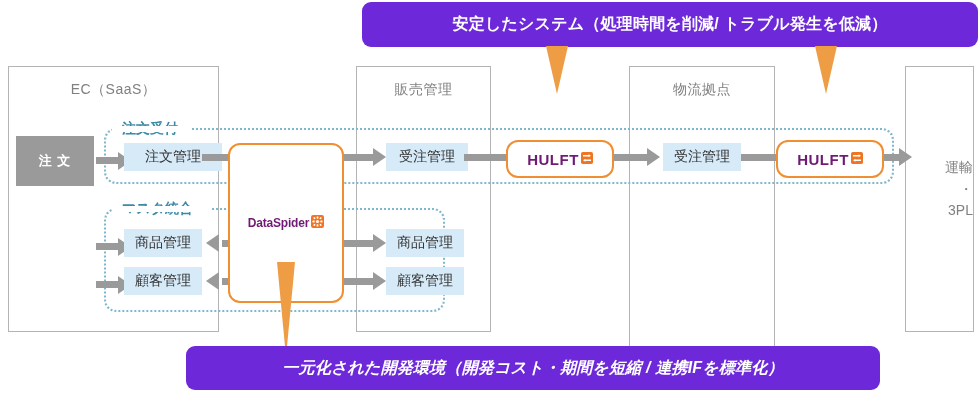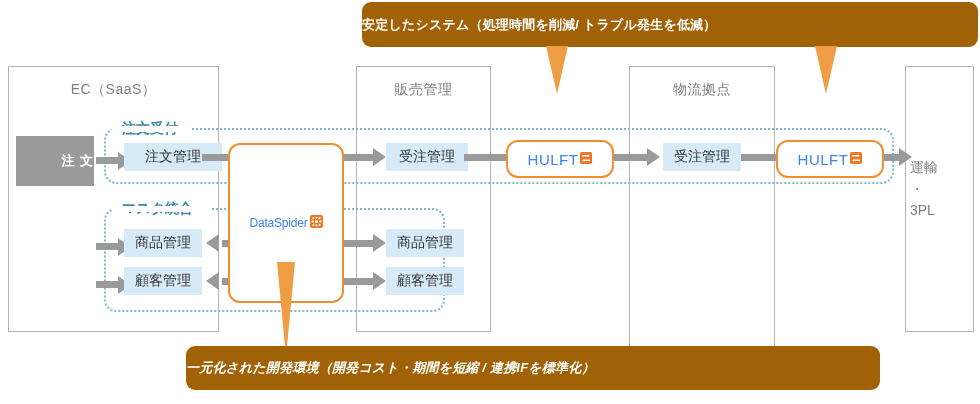--- a/index.html
+++ b/index.html
@@ -31,40 +31,40 @@
     right: 0;
     top: 14px;
     text-align: center;
     font-size: 14px;
     color: #808080;
     letter-spacing: 0.5px;
     white-space: nowrap;
   }
   .sys-col-body {
     position: absolute;
-    left: 4px;
+    left: 16px;
     right: 0;
     top: 90px;
-    text-align: left;
+    text-align: right;
     font-size: 14px;
     color: #808080;
     line-height: 1.55;
   }
 
   
   .gray-box {
     position: absolute;
     box-sizing: border-box;
     background: #9a9a9a;
     color: #ffffff;
     font-weight: bold;
     font-size: 13px;
     display: flex;
     align-items: center;
-    justify-content: flex-end;
+    justify-content: center;
     text-align: center;
     line-height: 1.35;
     letter-spacing: 1px;
   }
 
   
   .chip {
     position: absolute;
     box-sizing: border-box;
     background: #d6eaf8;
@@ -99,22 +99,22 @@
     position: absolute;
     box-sizing: border-box;
     border: 2px solid #ef8f31;
     border-radius: 12px;
     background: #ffffff;
     display: flex;
     align-items: center;
     justify-content: center;
   }
   .product-name {
-    font-weight: normal;
-    color: #3b82f6;
+    font-weight: bold;
+    color: #701a75;
     letter-spacing: -0.2px;
     white-space: nowrap;
   }
   .ds-name { font-size: 12px; }
   .hl-name { font-size: 15px; letter-spacing: 0.5px; }
   .logo-mark {
     display: inline-block;
     vertical-align: super;
     margin-left: 2px;
   }
@@ -132,28 +132,28 @@
     border-top: 9px solid transparent;
     border-bottom: 9px solid transparent;
   }
   .arrow-head.right { border-left: 13px solid #9a9a9a; }
   .arrow-head.left  { border-right: 13px solid #9a9a9a; }
 
   
   .callout {
     position: absolute;
     box-sizing: border-box;
-    background: #a16207;
+    background: #6d28d9;
     border-radius: 9px;
     color: #ffffff;
     font-weight: bold;
-    font-size: 13px;
+    font-size: 16px;
     display: flex;
     align-items: center;
-    justify-content: flex-start;
+    justify-content: center;
     white-space: nowrap;
     letter-spacing: 0.2px;
   }
   .tail {
     position: absolute;
     width: 0;
     height: 0;
   }
   .tail.down {
     border-left: 11px solid transparent;

